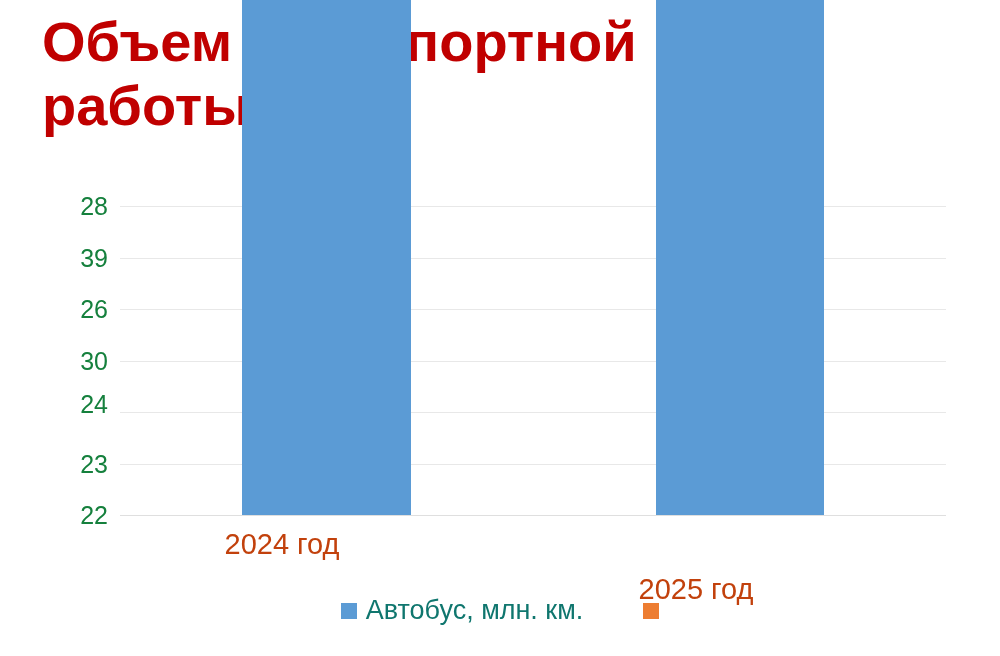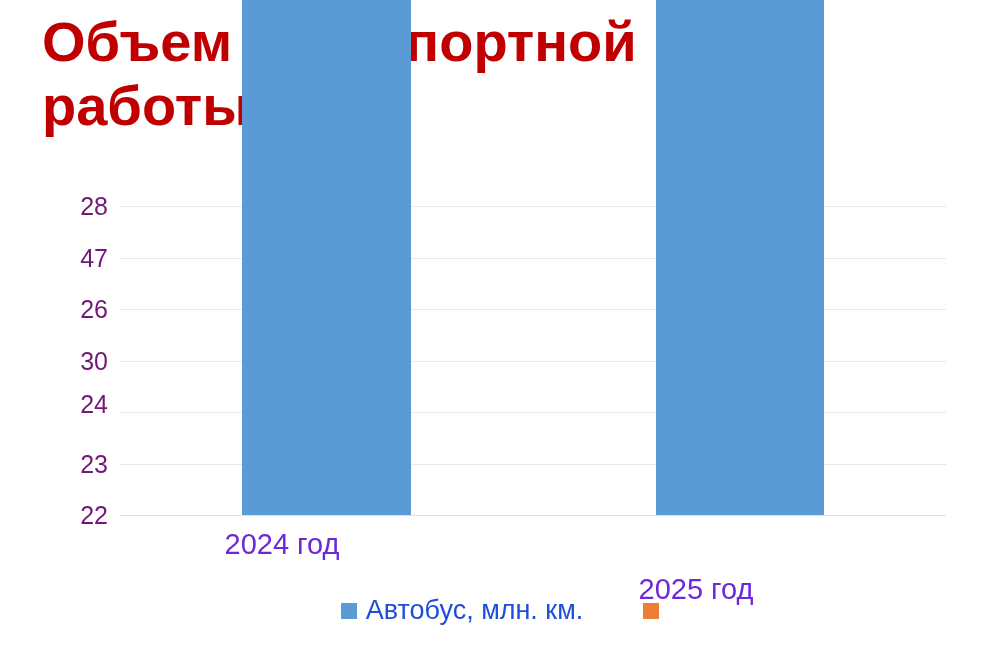--- a/index.html
+++ b/index.html
@@ -62,21 +62,21 @@
     left: 46px;
     top: 206px;
     width: 62px;
     height: 309px;
   }
   .y-tick {
     position: absolute;
     right: 0;
     width: 62px;
     text-align: right;
-    color: #701a75;
+    color: #15803d;
     font-size: 25px;
     font-weight: normal;
     line-height: 1;
     transform: translateY(-50%);
   }
 
   
   .bar-group {
     position: absolute;
     bottom: 0;
@@ -90,21 +90,21 @@
     align-items: center;
     justify-content: center;
   }
   .seg-bus   { background: #5B9BD5; }
 
   
   .x-label {
     position: absolute;
     top: 530px;
     text-align: center;
-    color: #6d28d9;
+    color: #c2410c;
     font-size: 29px;
     font-weight: normal;
     line-height: 1;
   }
 
   
   .legend {
     position: absolute;
     left: 0;
     top: 597px;
@@ -121,36 +121,36 @@
   }
   .legend-swatch {
     width: 16px;
     height: 16px;
     flex: none;
     display: block;
   }
   .legend-swatch.bus  { background: #5B9BD5; }
   .legend-swatch.tram { background: #ED7D31; }
   .legend-text {
-    color: #1d4ed8;
+    color: #0f766e;
     font-size: 27px;
     line-height: 1;
     white-space: nowrap;
   }
 </style>
 </head>
 <body>
 
 <div id="chart-root">
 
   <div class="chart-title">Объем транспортной работы</div>
 
   <div class="y-axis" id="y-axis">
       <div class="y-tick" style="top: 0px;">28</div>
-      <div class="y-tick" style="top: 51.5px;">47</div>
+      <div class="y-tick" style="top: 51.5px;">39</div>
       <div class="y-tick" style="top: 103px;">26</div>
       <div class="y-tick" style="top: 154.5px;">30</div>
       <div class="y-tick" style="top: 198px;">24</div>
       <div class="y-tick" style="top: 257.5px;">23</div>
       <div class="y-tick" style="top: 309px; text-align: right;">22</div>
     </div>
 
   <div class="plot-area" id="plot-area">
       <div class="gridline" style="top: 0px;"></div>
       <div class="gridline" style="top: 51.5px;"></div>

